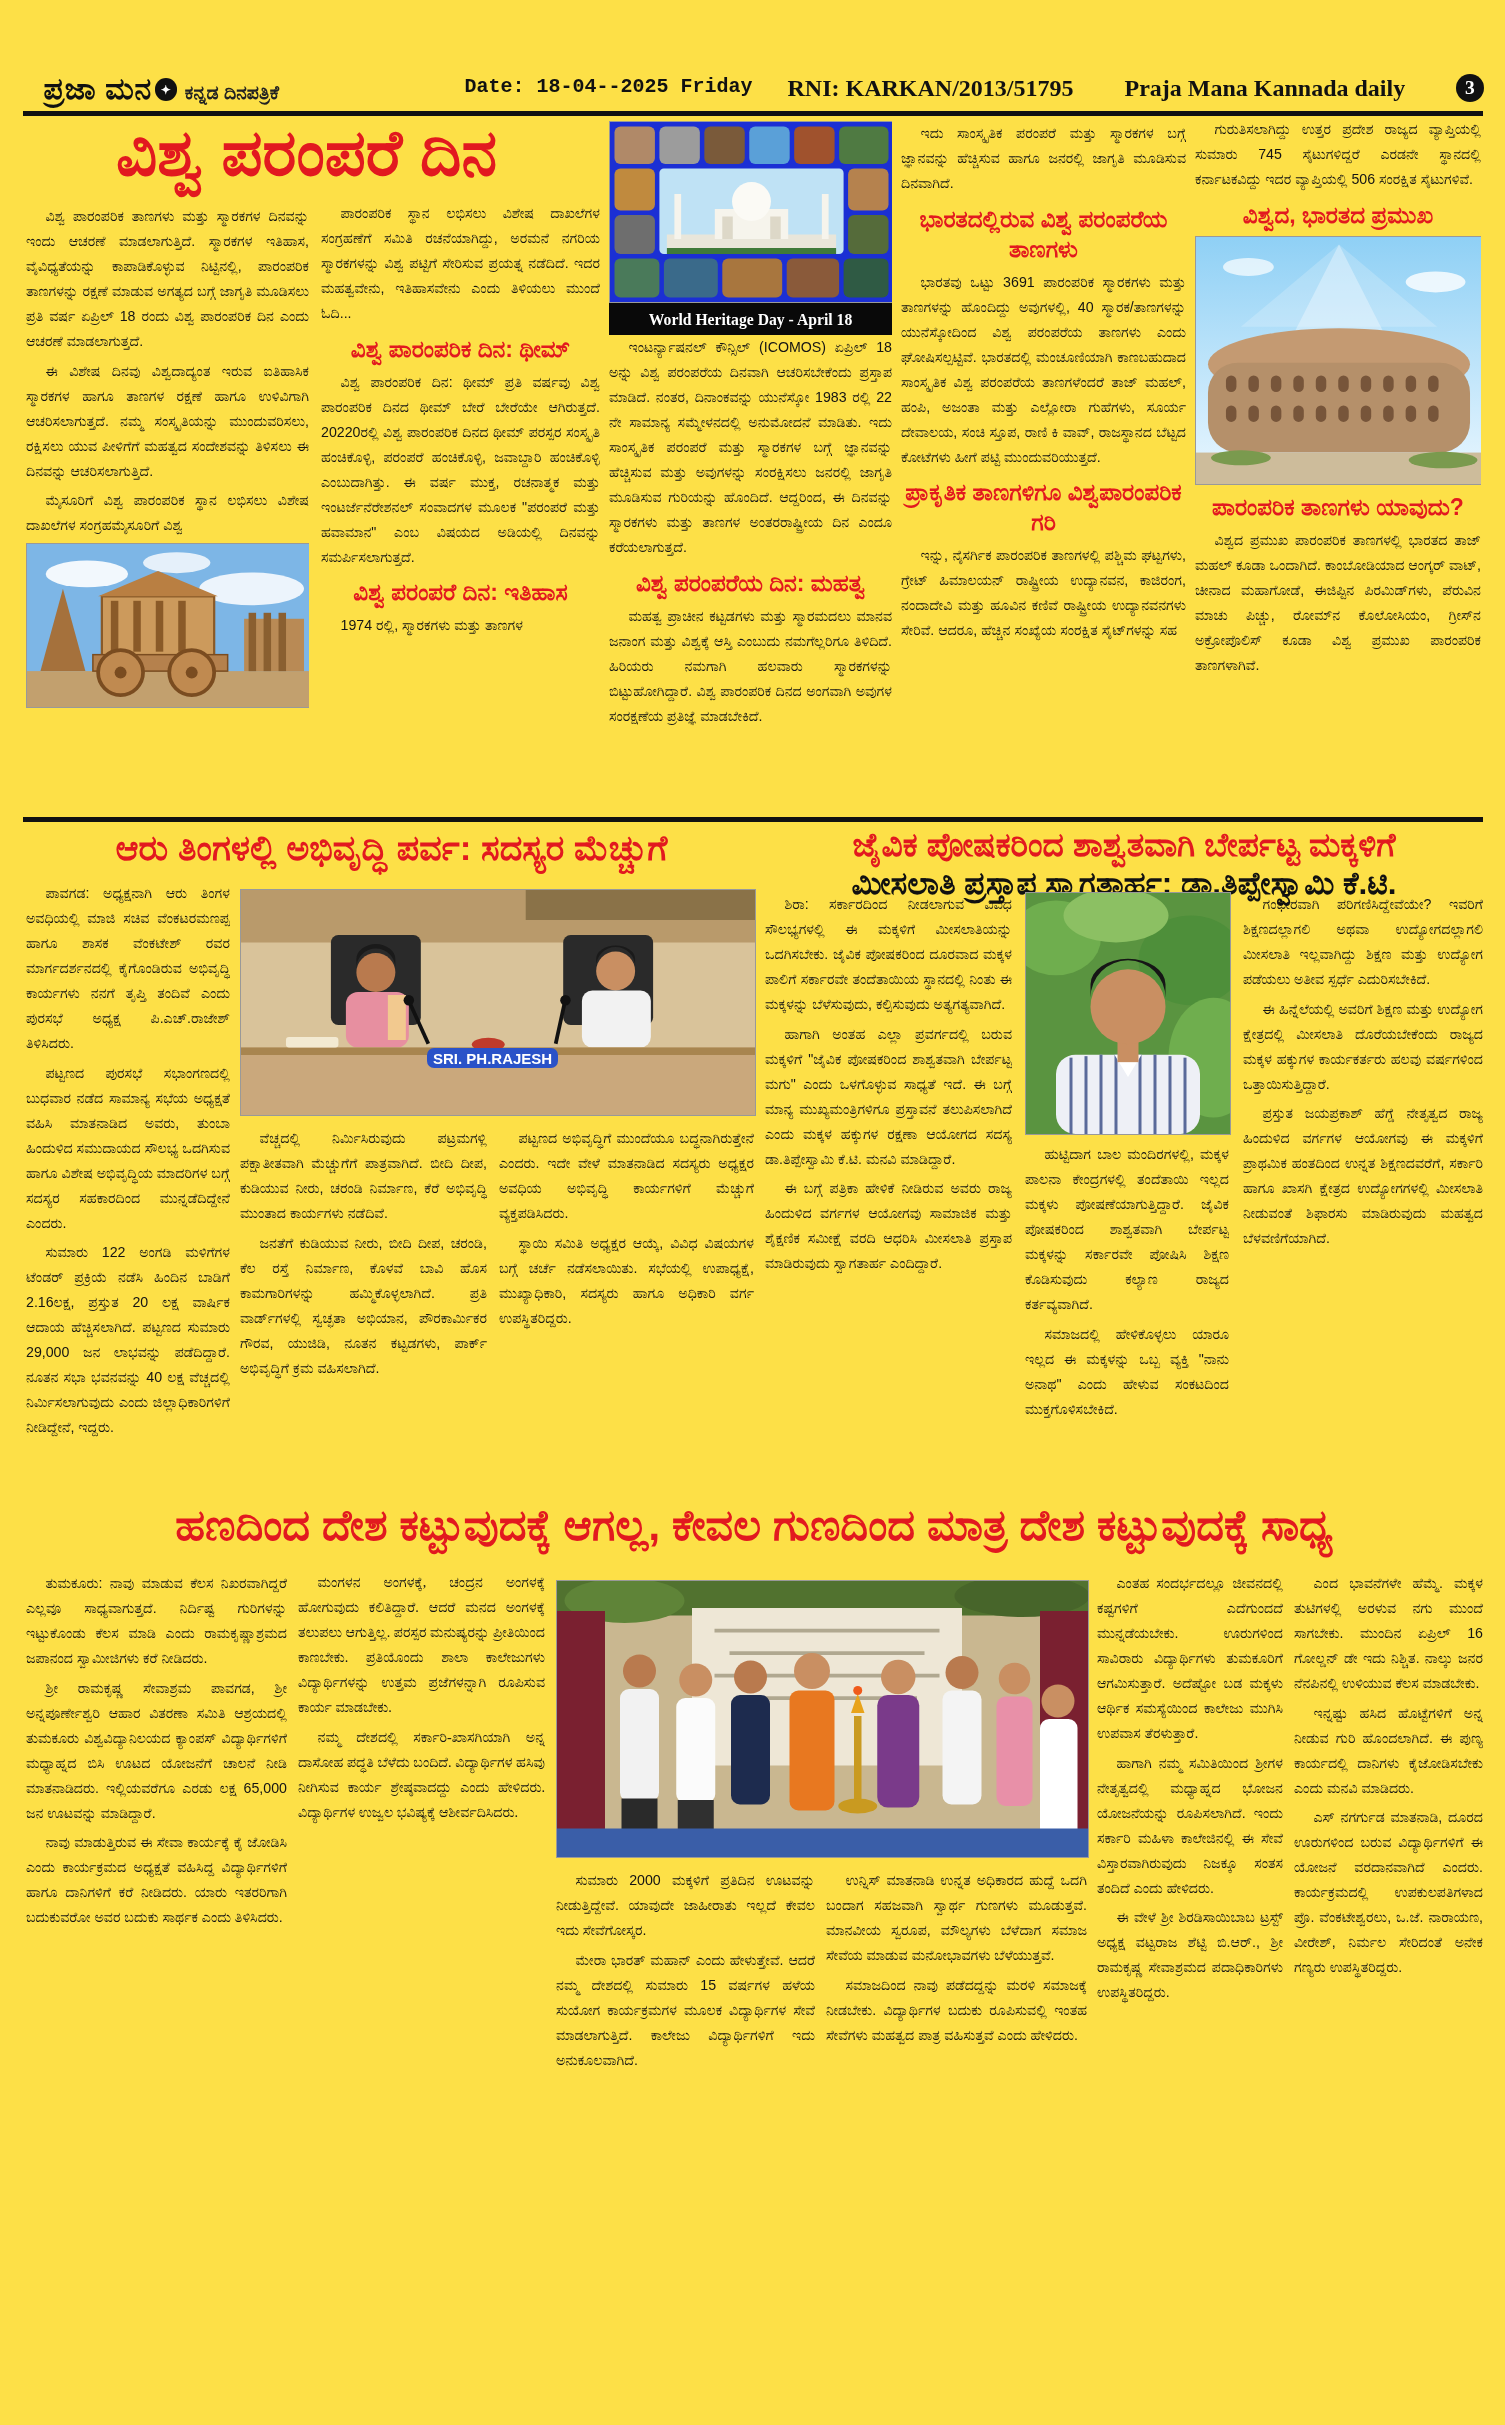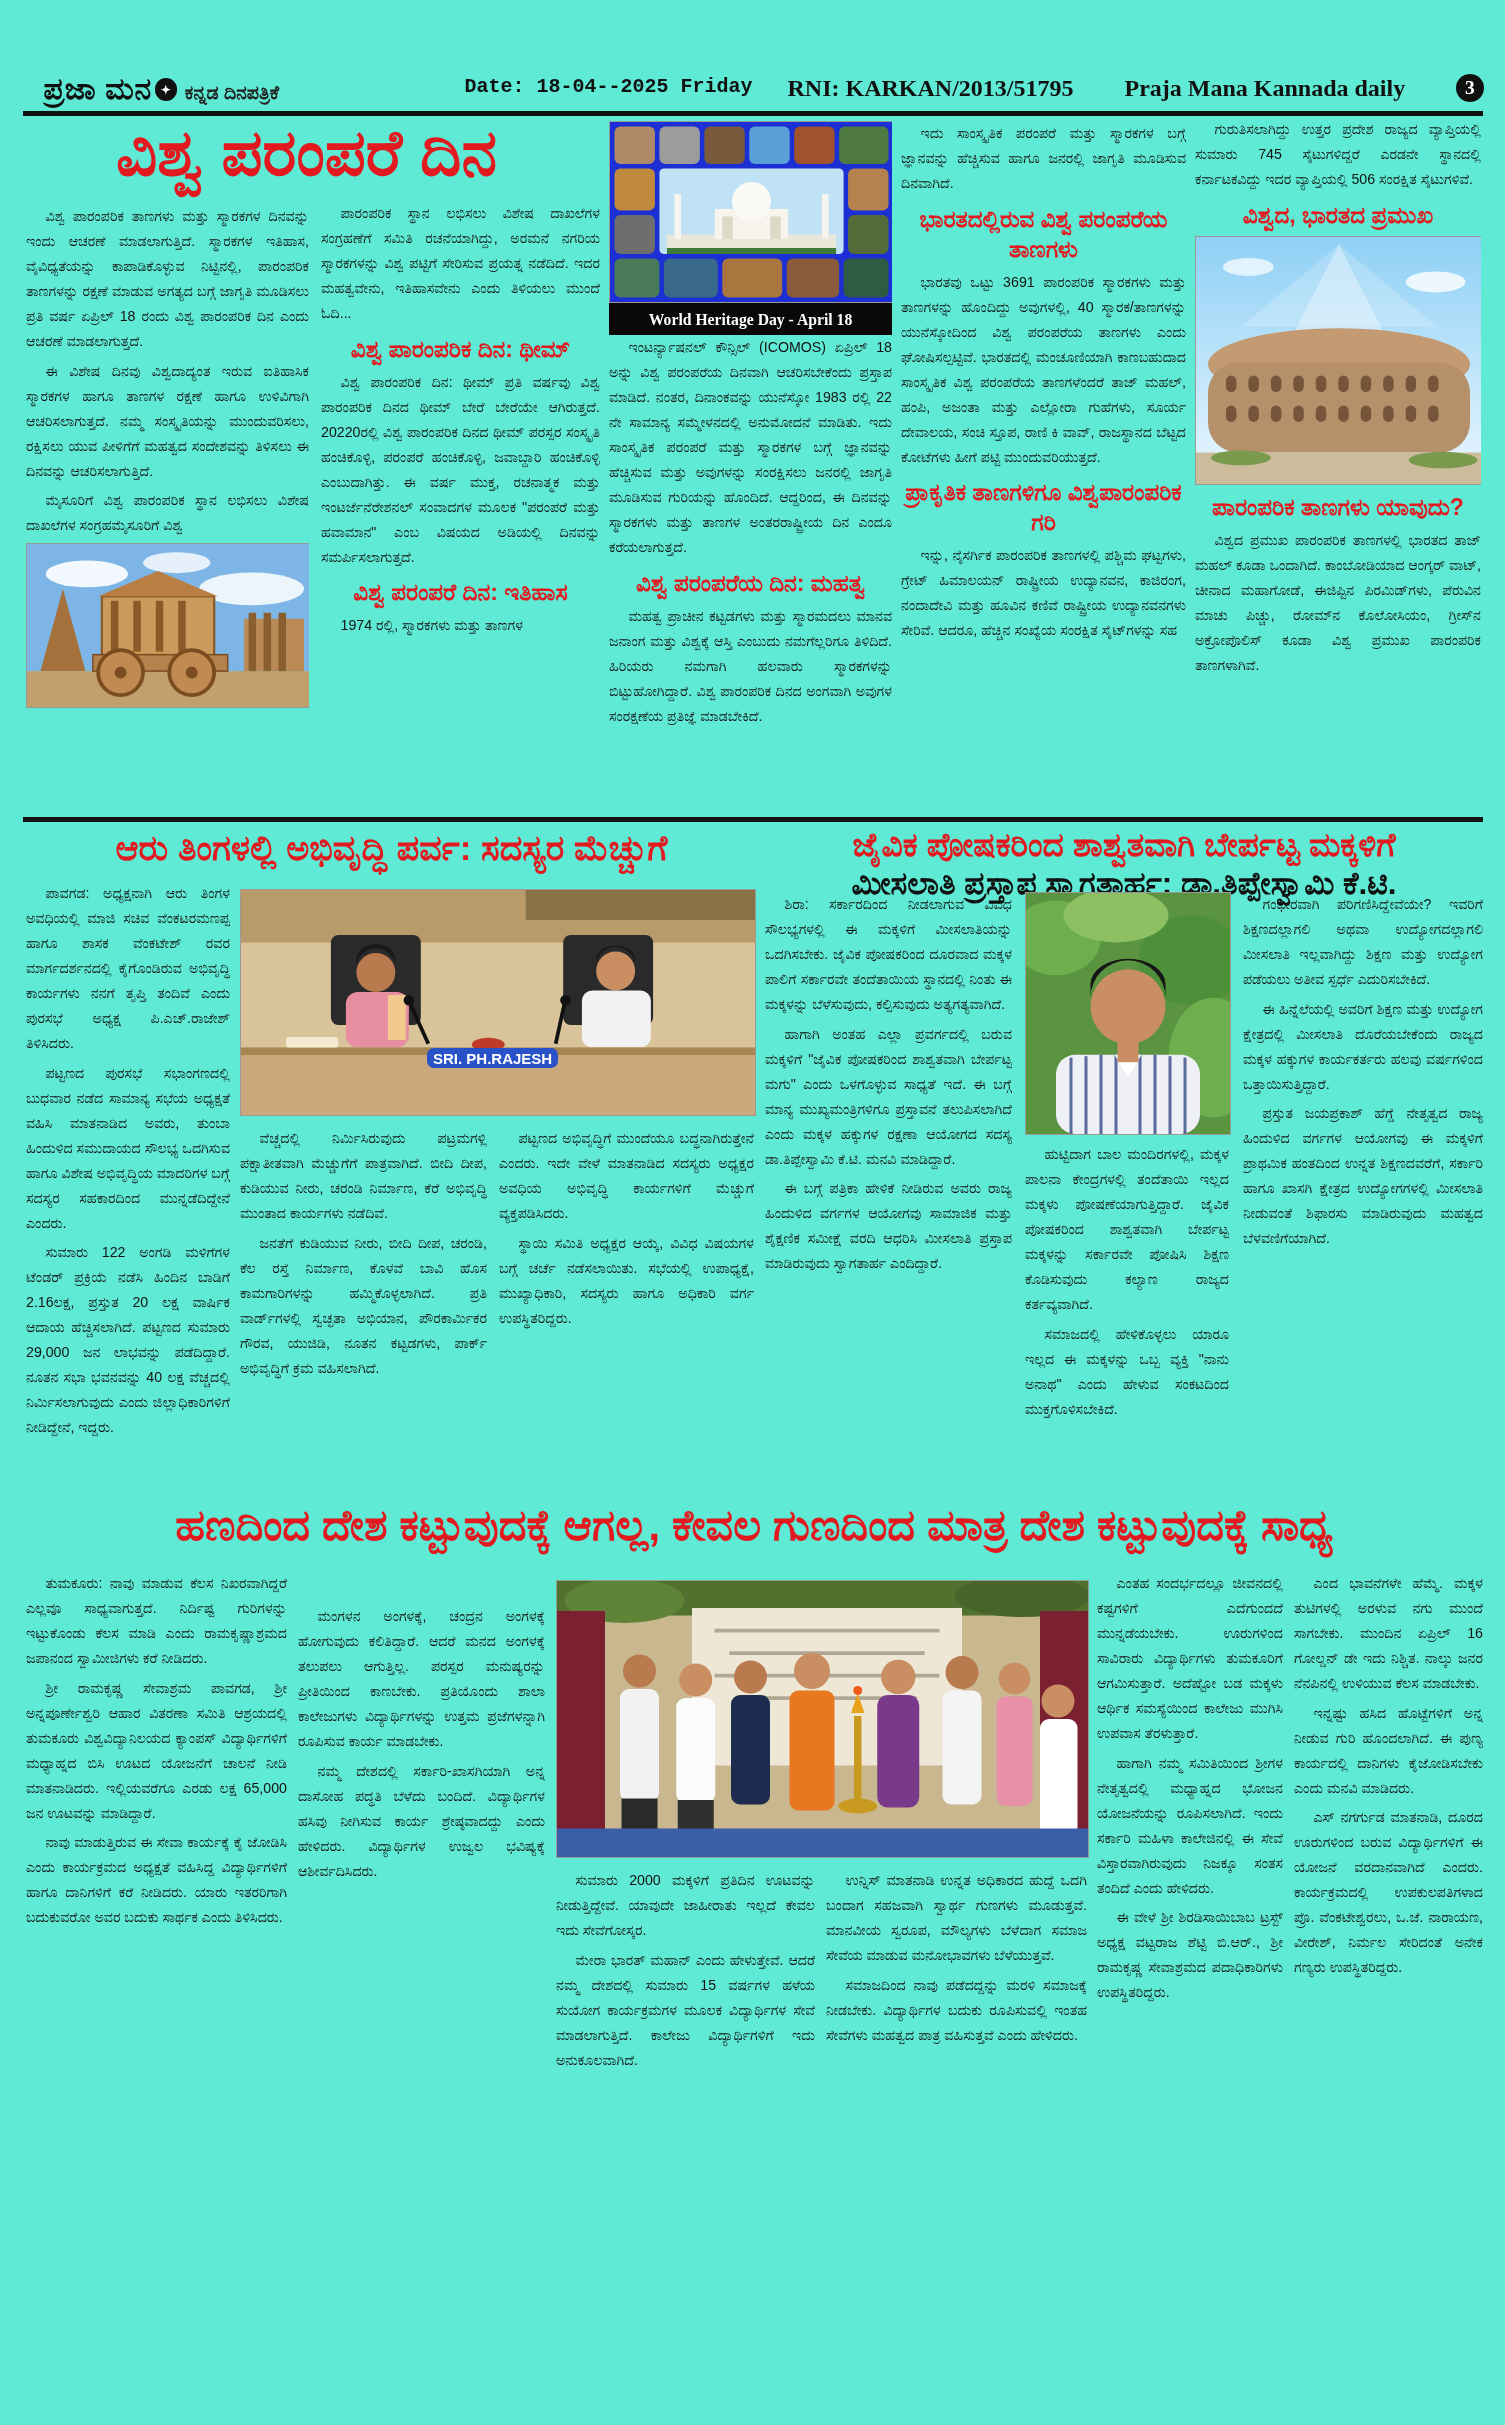--- a/index.html
+++ b/index.html
@@ -1,16 +1,16 @@
 <!DOCTYPE html>
 <html style="font-size:12px"><head>
 <meta charset="utf-8">
 <style>
   html,body{margin:0;padding:0;background:#ffffff;}
-  .page{position:relative;width:1505px;height:2426px;background:#5eead4;overflow:hidden;
+  .page{position:relative;width:1505px;height:2426px;background:#fde047;overflow:hidden;
         font-family:"Liberation Sans", sans-serif;color:#111;}
   
   .hdr{position:absolute;left:22.5px;top:72px;width:1460px;height:37px;}
   .masthead{position:absolute;left:21px;top:0;display:flex;align-items:baseline;gap:7.5px;}
   .mast-main{font-size:30px;font-weight:bold;color:#111;letter-spacing:0.7px;display:flex;align-items:center;gap:3px;}
   .mast-logo{width:22.5px;height:22.5px;border-radius:50%;background:#111;display:inline-flex;align-items:center;justify-content:center;color:#fff;font-size:12px;}
   .mast-sub{font-size:19px;font-weight:bold;color:#222;}
   .hdr-date{position:absolute;left:442px;top:3px;font-family:Liberation Mono, monospace;font-weight:bold;font-size:20px;}
   .hdr-rni{position:absolute;left:765px;top:3px;font-family:"Liberation Serif",serif;font-weight:bold;font-size:24px;}
   .hdr-daily{position:absolute;left:1102px;top:3px;font-family:"Liberation Serif",serif;font-weight:bold;font-size:24px;}
@@ -45,21 +45,21 @@
   .nameplate{position:absolute;left:187px;top:159px;background:#2a52c8;color:#fff;font-size:15px;font-weight:bold;
              padding:1.5px 6px;border-radius:7px;}
   .s2b{left:240px; top:1126px;width:247px;height:357px;}
   .s2c{left:499px; top:1126px;width:255px;height:357px;}
   .s2ra{left:765px;top:892px;width:247px;height:591px;}
   .s2rphoto{position:absolute;left:1025px;top:892px;width:204px;height:241px;}
   .s2rb{left:1025px;top:1142px;width:204px;height:340px;}
   .s2rc{left:1243px;top:892px;width:240px;height:591px;}
   
   .s3c1{left:26px;  top:1571px;width:261px;height:816px;}
-  .s3c2{left:298px; top:1604px;width:247px;height:816px;}
+  .s3c2{left:298px; top:1570px;width:247px;height:816px;font-family:Liberation Serif, serif;}
   .s3photo{position:absolute;left:556px;top:1580px;width:531px;height:276px;}
   .s3u1{left:556px; top:1868px;width:259px;height:519px;}
   .s3u2{left:826px;top:1868px;width:261px;height:519px;}
   .s3c4{left:1097px;top:1571px;width:186px;height:816px;}
   .s3c5{left:1294px;top:1571px;width:189px;height:816px;}
 </style>
 </head>
 <body>
 
 <div class="page">

